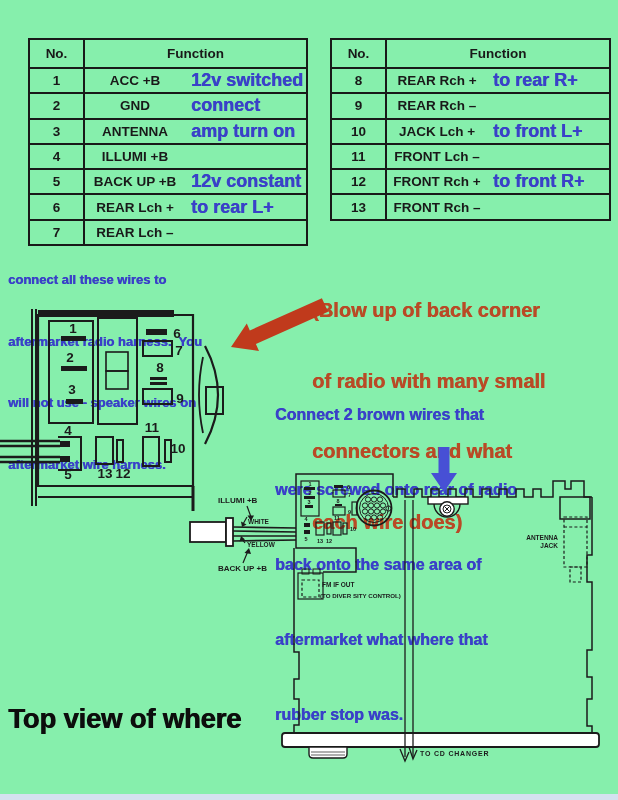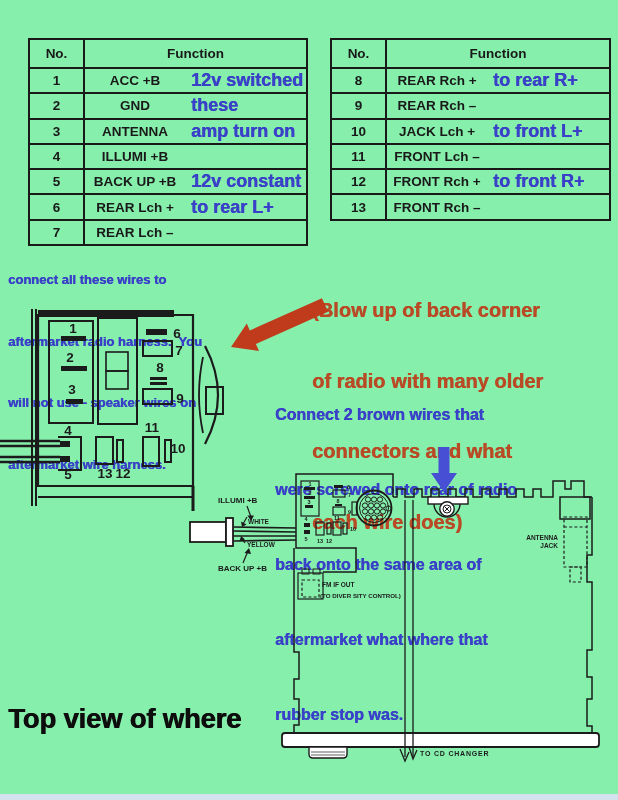--- a/index.html
+++ b/index.html
@@ -54,21 +54,21 @@
       <div class="cell-no">1</div>
       <div class="cell-fn">
           <span class="fn-text">ACC +B</span>
           <span class="fn-note">12v switched</span>
         </div>
     </div>
     <div class="pt-row">
       <div class="cell-no">2</div>
       <div class="cell-fn">
           <span class="fn-text">GND</span>
-          <span class="fn-note">these</span>
+          <span class="fn-note">connect</span>
         </div>
     </div>
     <div class="pt-row">
       <div class="cell-no">3</div>
       <div class="cell-fn">
           <span class="fn-text">ANTENNA</span>
           <span class="fn-note">amp turn on</span>
         </div>
     </div>
     <div class="pt-row">
@@ -152,21 +152,21 @@
 
   <div class="note-block" id="harness-note">
     <div>connect all these wires to</div>
     <div>aftermarket radio harness.  You</div>
     <div>will not use - speaker wires on</div>
     <div>aftermarket wire harness.</div>
   </div>
 
   <div class="note-block" id="blowup-note">
     <div>(Blow up of back corner</div>
-    <div>of radio with many older</div>
+    <div>of radio with many small</div>
     <div>connectors and what</div>
     <div>each wire does)</div>
   </div>
 
   <div class="note-block" id="brown-note">
     <div>Connect 2 brown wires that</div>
     <div>were screwed onto rear of radio</div>
     <div>back onto the same area of</div>
     <div>aftermarket what where that</div>
     <div>rubber stop was.</div>

